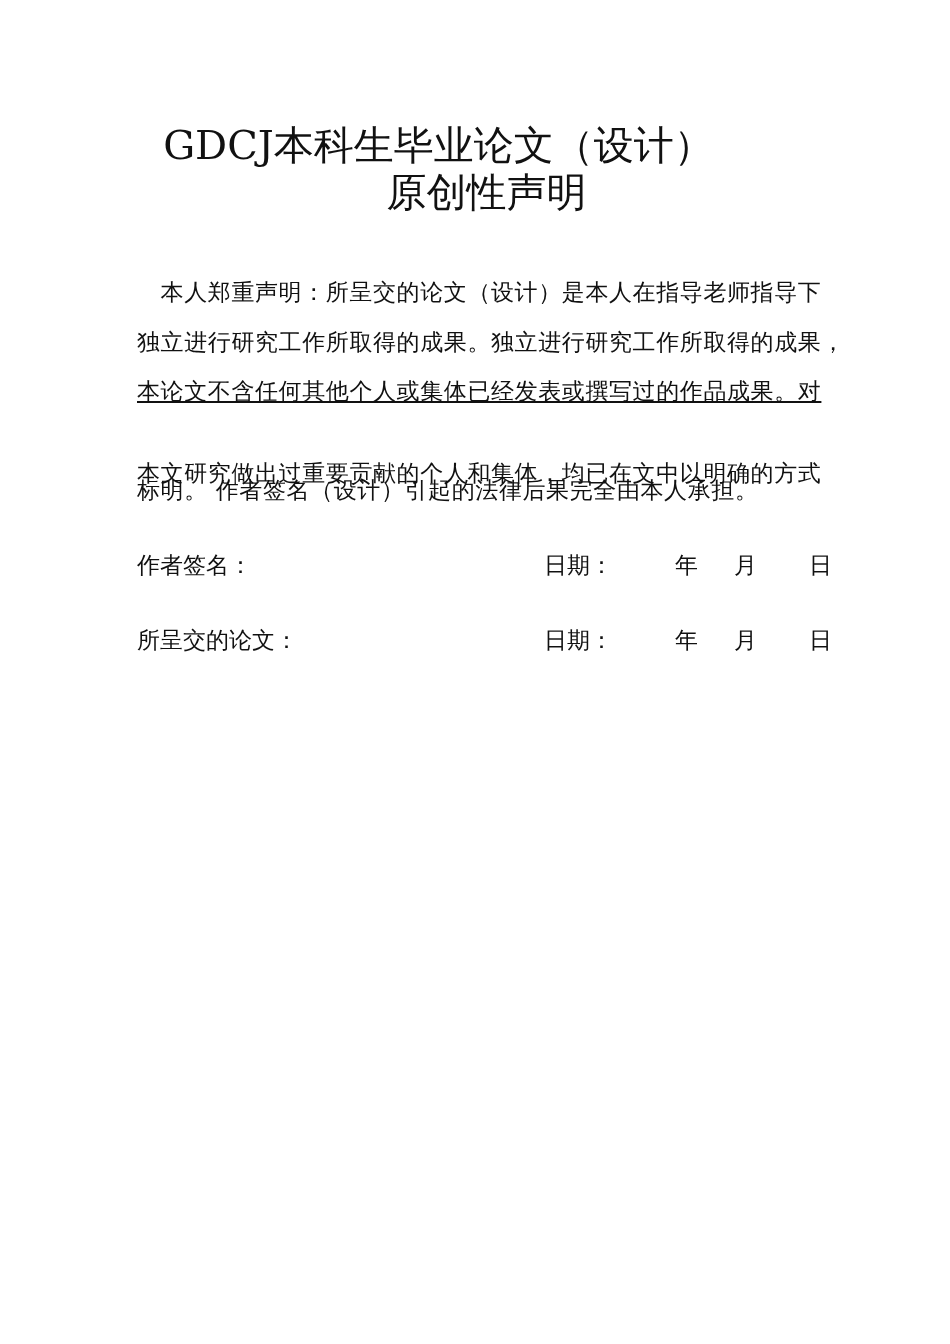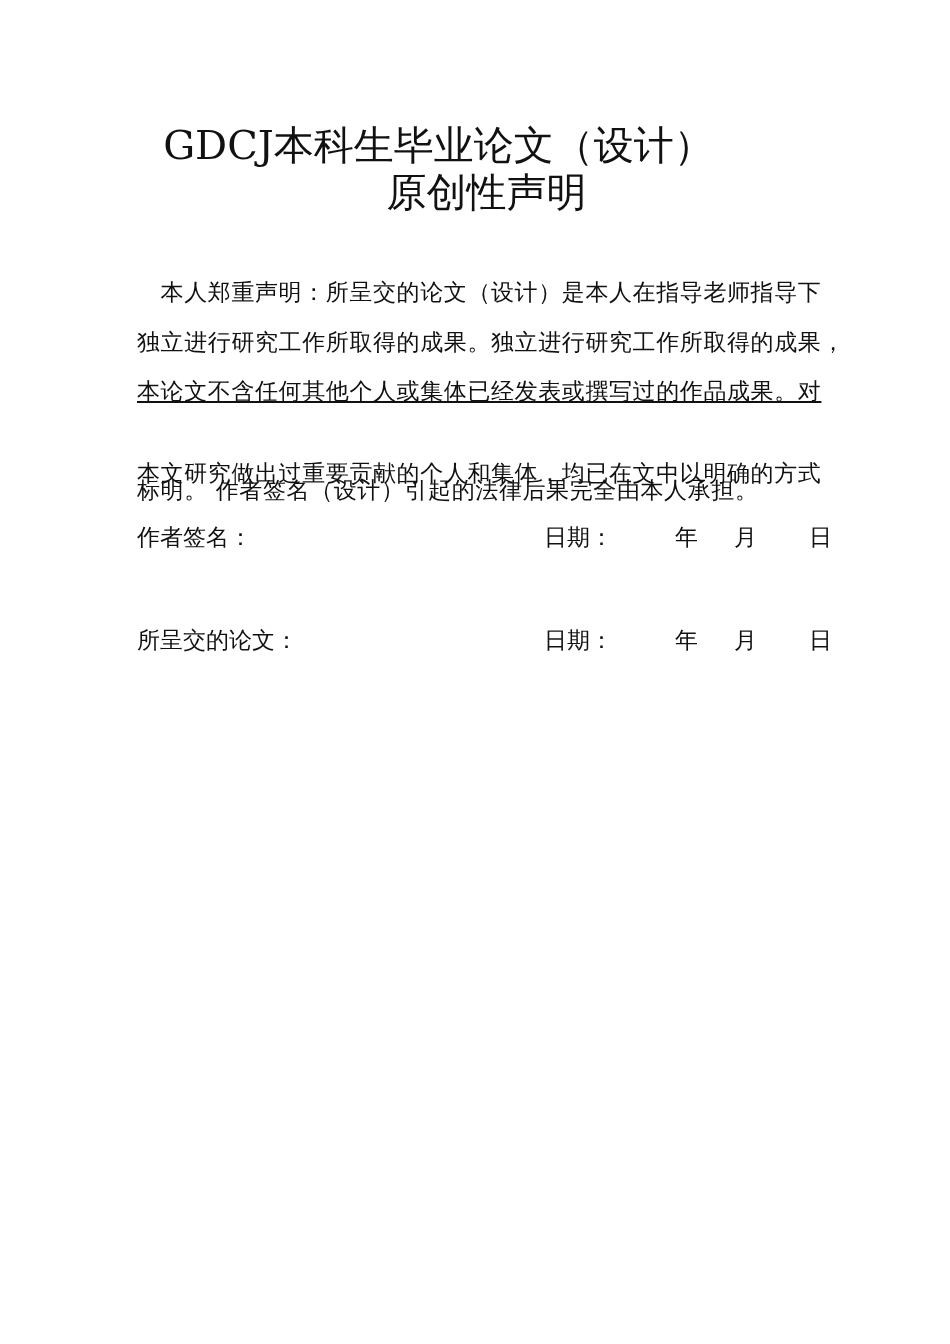--- a/index.html
+++ b/index.html
@@ -69,21 +69,21 @@
   <div class="title title-2">原创性声明</div>
 
   <div class="para" style="top:277px;">
     <div class="para-line" style="top:0px;">　本人郑重声明：所呈交的论文（设计）是本人在指导老师指导下</div>
     <div class="para-line" style="top:50px;">独立进行研究工作所取得的成果。独立进行研究工作所取得的成果，</div>
     <div class="para-line" style="top:99px;text-decoration:underline;">本论文不含任何其他个人或集体已经发表或撰写过的作品成果。对</div>
     <div class="para-line" style="top:149px;margin-top:32px;">本文研究做出过重要贡献的个人和集体，均已在文中以明确的方式</div>
     <div class="para-line" style="top:198px;">标明。 作者签名（设计）引起的法律后果完全由本人承担。</div>
   </div>
 
-  <div class="sig-row" style="top:522px;">
+  <div class="sig-row" style="top:550px;">
     <span class="sig-label">作者签名：</span>
     <span class="date-label">日期：</span>
     <span class="date-year">年</span>
     <span class="date-month">月</span>
     <span class="date-day">日</span>
   </div>
 
   <div class="sig-row" style="top:625px;">
     <span class="sig-label">所呈交的论文：</span>
     <span class="date-label">日期：</span>

